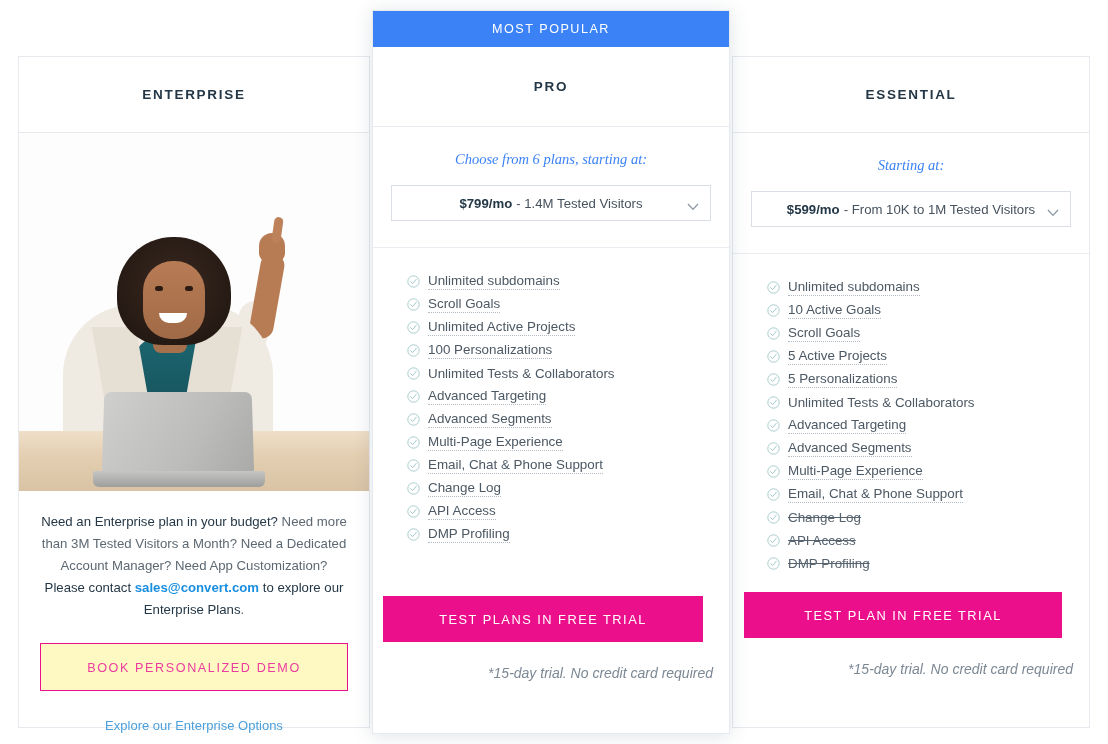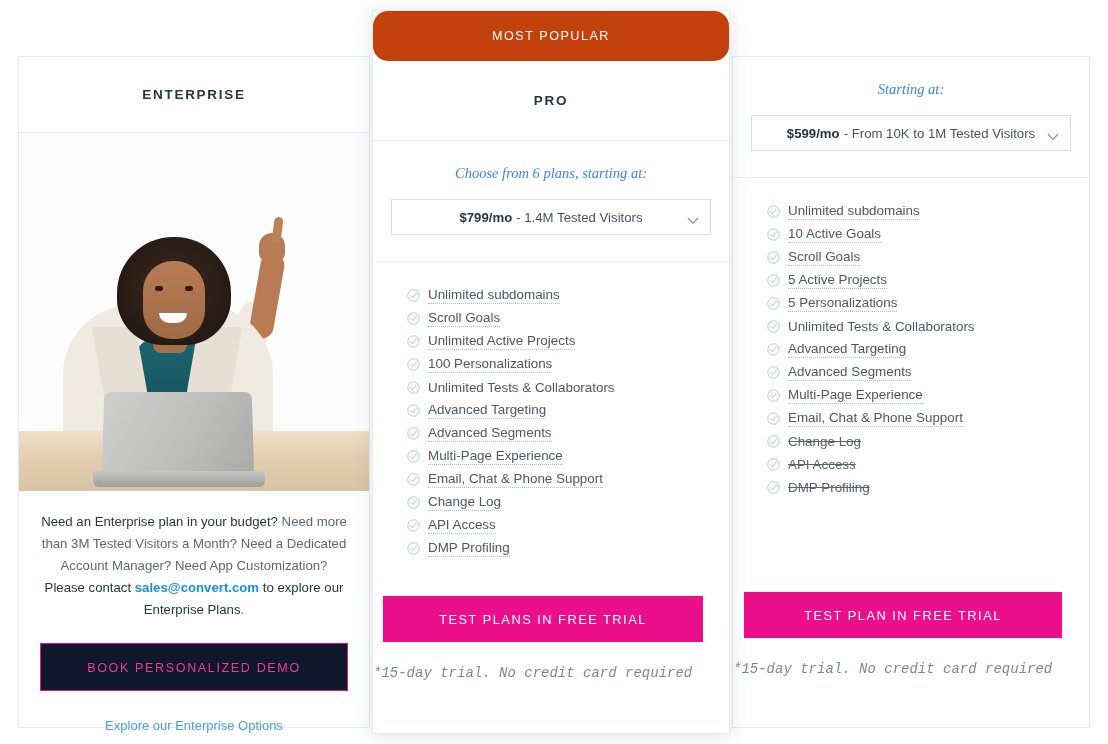--- a/index.html
+++ b/index.html
@@ -167,21 +167,21 @@
 
   .btn-outline {
     display: block;
     margin: 22px auto 0 auto;
     width: 308px;
     height: 48px;
     line-height: 46px;
     text-align: center;
     border: 1px solid #ec0f8c;
     color: #ec3b9f;
-    background: #0f172a;
+    background: #fef9c3;
     font-size: 12.6px;
     letter-spacing: 1.6px;
     box-sizing: border-box;
     cursor: pointer;
   }
 
   .link-explore {
     display: block;
     margin-top: 27px;
     text-align: center;
@@ -195,29 +195,28 @@
     left: 372px;
     top: 10px;
     width: 358px;
     height: 724px;
     border: 1px solid #e6eaef;
     box-shadow: 0 2px 18px rgba(60, 80, 100, 0.16);
     z-index: 5;
   }
 
   .ribbon {
-    height: 50px;
-    background: #c2410c;
+    height: 36px;
+    background: #3b82f6;
     color: #ffffff;
     display: flex;
     align-items: center;
     justify-content: center;
     font-size: 12.6px;
     letter-spacing: 1.5px;
-    border-radius: 15px;
   }
 
   #card-pro .card-header { height: 80px; }
 
   
   #card-essential {
     left: 732px;
     top: 56px;
     width: 358px;
     height: 672px;
@@ -309,23 +308,23 @@
     background: #ec0f8c;
     color: #ffffff;
     font-size: 12.8px;
     letter-spacing: 1.5px;
     border: none;
     cursor: pointer;
   }
   #card-essential .btn-solid { width: 318px; }
 
   .footnote {
-    text-align: left;
+    text-align: right;
     margin-top: 23px;
-    font-family: Liberation Mono, monospace;
+    font-family: Liberation Sans, sans-serif;
     font-style: italic;
     font-size: 14px;
     color: #7c8894;
   }
 
   .cta-wrap { position: absolute; left: 0; right: 16px; }
   #card-pro .cta-wrap { bottom: 52px; }
   #card-essential .cta-wrap { bottom: 50px; }
 </style>
 </head>
@@ -479,20 +478,23 @@
       </ul>
 
     <div class="cta-wrap">
       <button class="btn-solid">TEST PLANS IN FREE TRIAL</button>
       <div class="footnote">*15-day trial. No credit card required</div>
     </div>
   </div>
 
   <div class="card" id="card-essential">
 
+    <div class="card-header">
+      <div class="plan-title">ESSENTIAL</div>
+    </div>
 
     <div class="price-block">
       <div class="price-lead">Starting at:</div>
       <div class="select-box">
         <span class="amount">$599/mo</span>
         <span>- From 10K to 1M Tested Visitors</span>
         <span class="caret">
           <svg viewBox="0 0 12 8" width="12" height="8">
               <path d="M1 1 L6 6.4 L11 1" fill="none" stroke="currentColor" stroke-width="1.3"></path>
             </svg>

